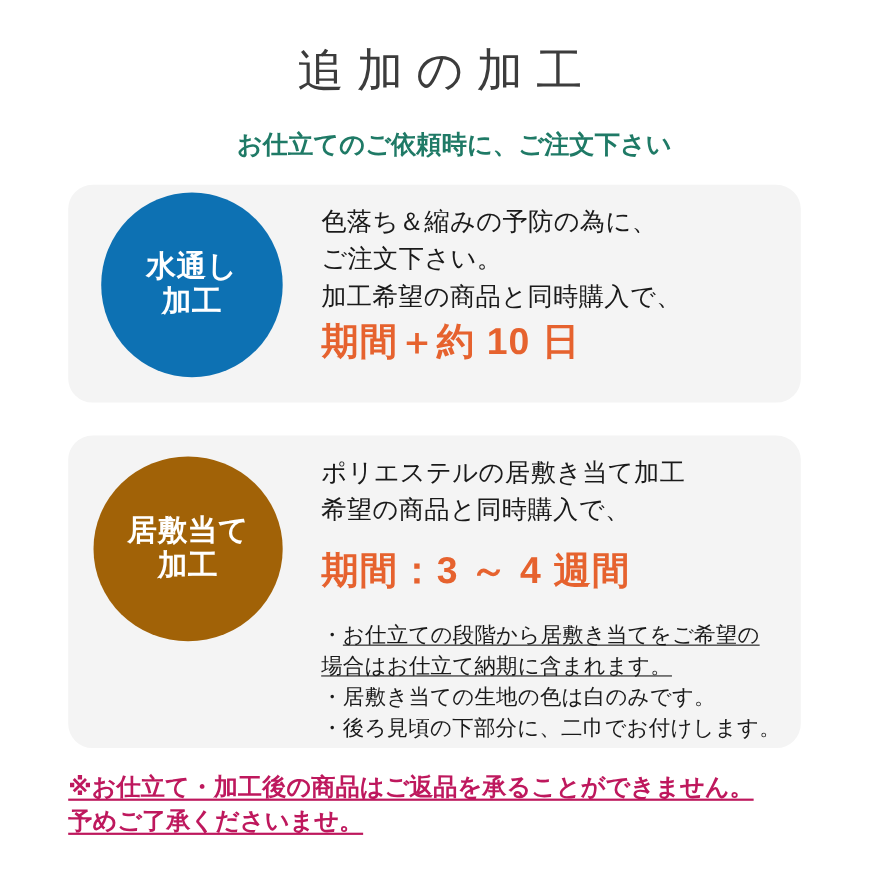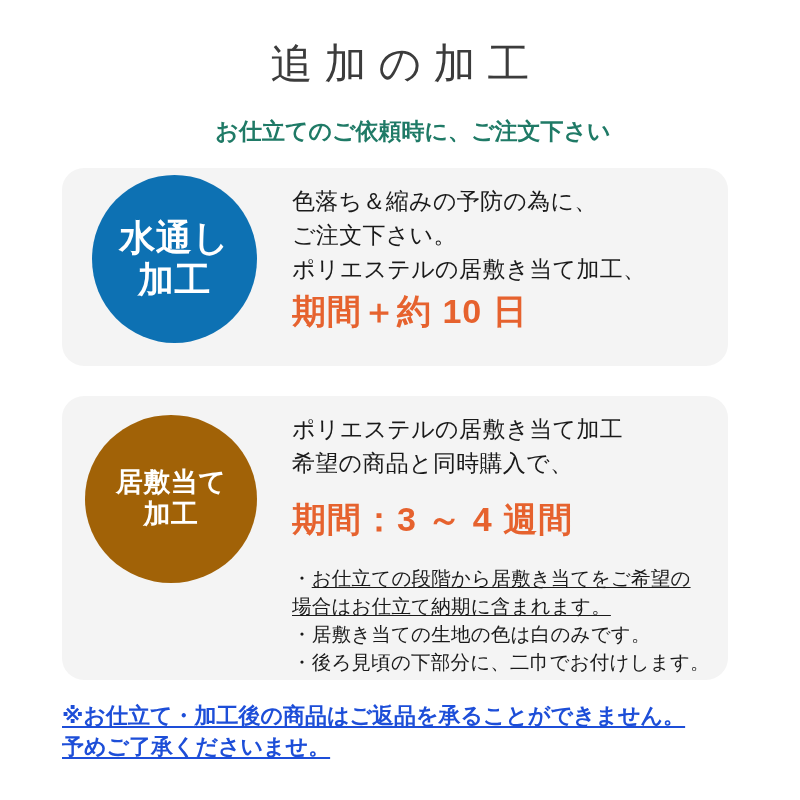--- a/index.html
+++ b/index.html
@@ -77,21 +77,21 @@
     text-align: center;
     line-height: 1.18;
   }
 
   #badge-mizutoshi {
     left: 30px;
     top: 7px;
     width: 165px;
     height: 168px;
     background: #0d71b3;
-    font-size: 36px;
+    font-size: 27px;
   }
 
   #badge-ishikiate {
     left: 23px;
     top: 19px;
     width: 172px;
     height: 168px;
     background: #a16207;
     font-size: 27px;
   }
@@ -143,21 +143,21 @@
     position: absolute;
     left: 62px;
     top: 700px;
     width: 700px;
   }
 
   .footer-line {
     font-size: 22px;
     line-height: 31px;
     font-weight: 700;
-    color: #1d4ed8;
+    color: #be185d;
     text-decoration: underline;
     text-underline-offset: 3px;
     white-space: nowrap;
     letter-spacing: 0px;
   }
 </style>
 </head>
 <body>
 
 <div class="page">
@@ -169,21 +169,21 @@
   <div class="card" id="card-mizutoshi">
 
     <div class="badge" id="badge-mizutoshi">
       <span class="badge-line">水通し</span>
       <span class="badge-line">加工</span>
     </div>
 
     <div class="card-body" id="body-mizutoshi">
       <div class="line">色落ち＆縮みの予防の為に、</div>
       <div class="line">ご注文下さい。</div>
-      <div class="line">ポリエステルの居敷き当て加工、</div>
+      <div class="line">加工希望の商品と同時購入で、</div>
       <div class="accent">期間＋約 10 日</div>
     </div>
   </div>
 
   <div class="card" id="card-ishikiate">
 
     <div class="badge" id="badge-ishikiate">
       <span class="badge-line">居敷当て</span>
       <span class="badge-line">加工</span>
     </div>

